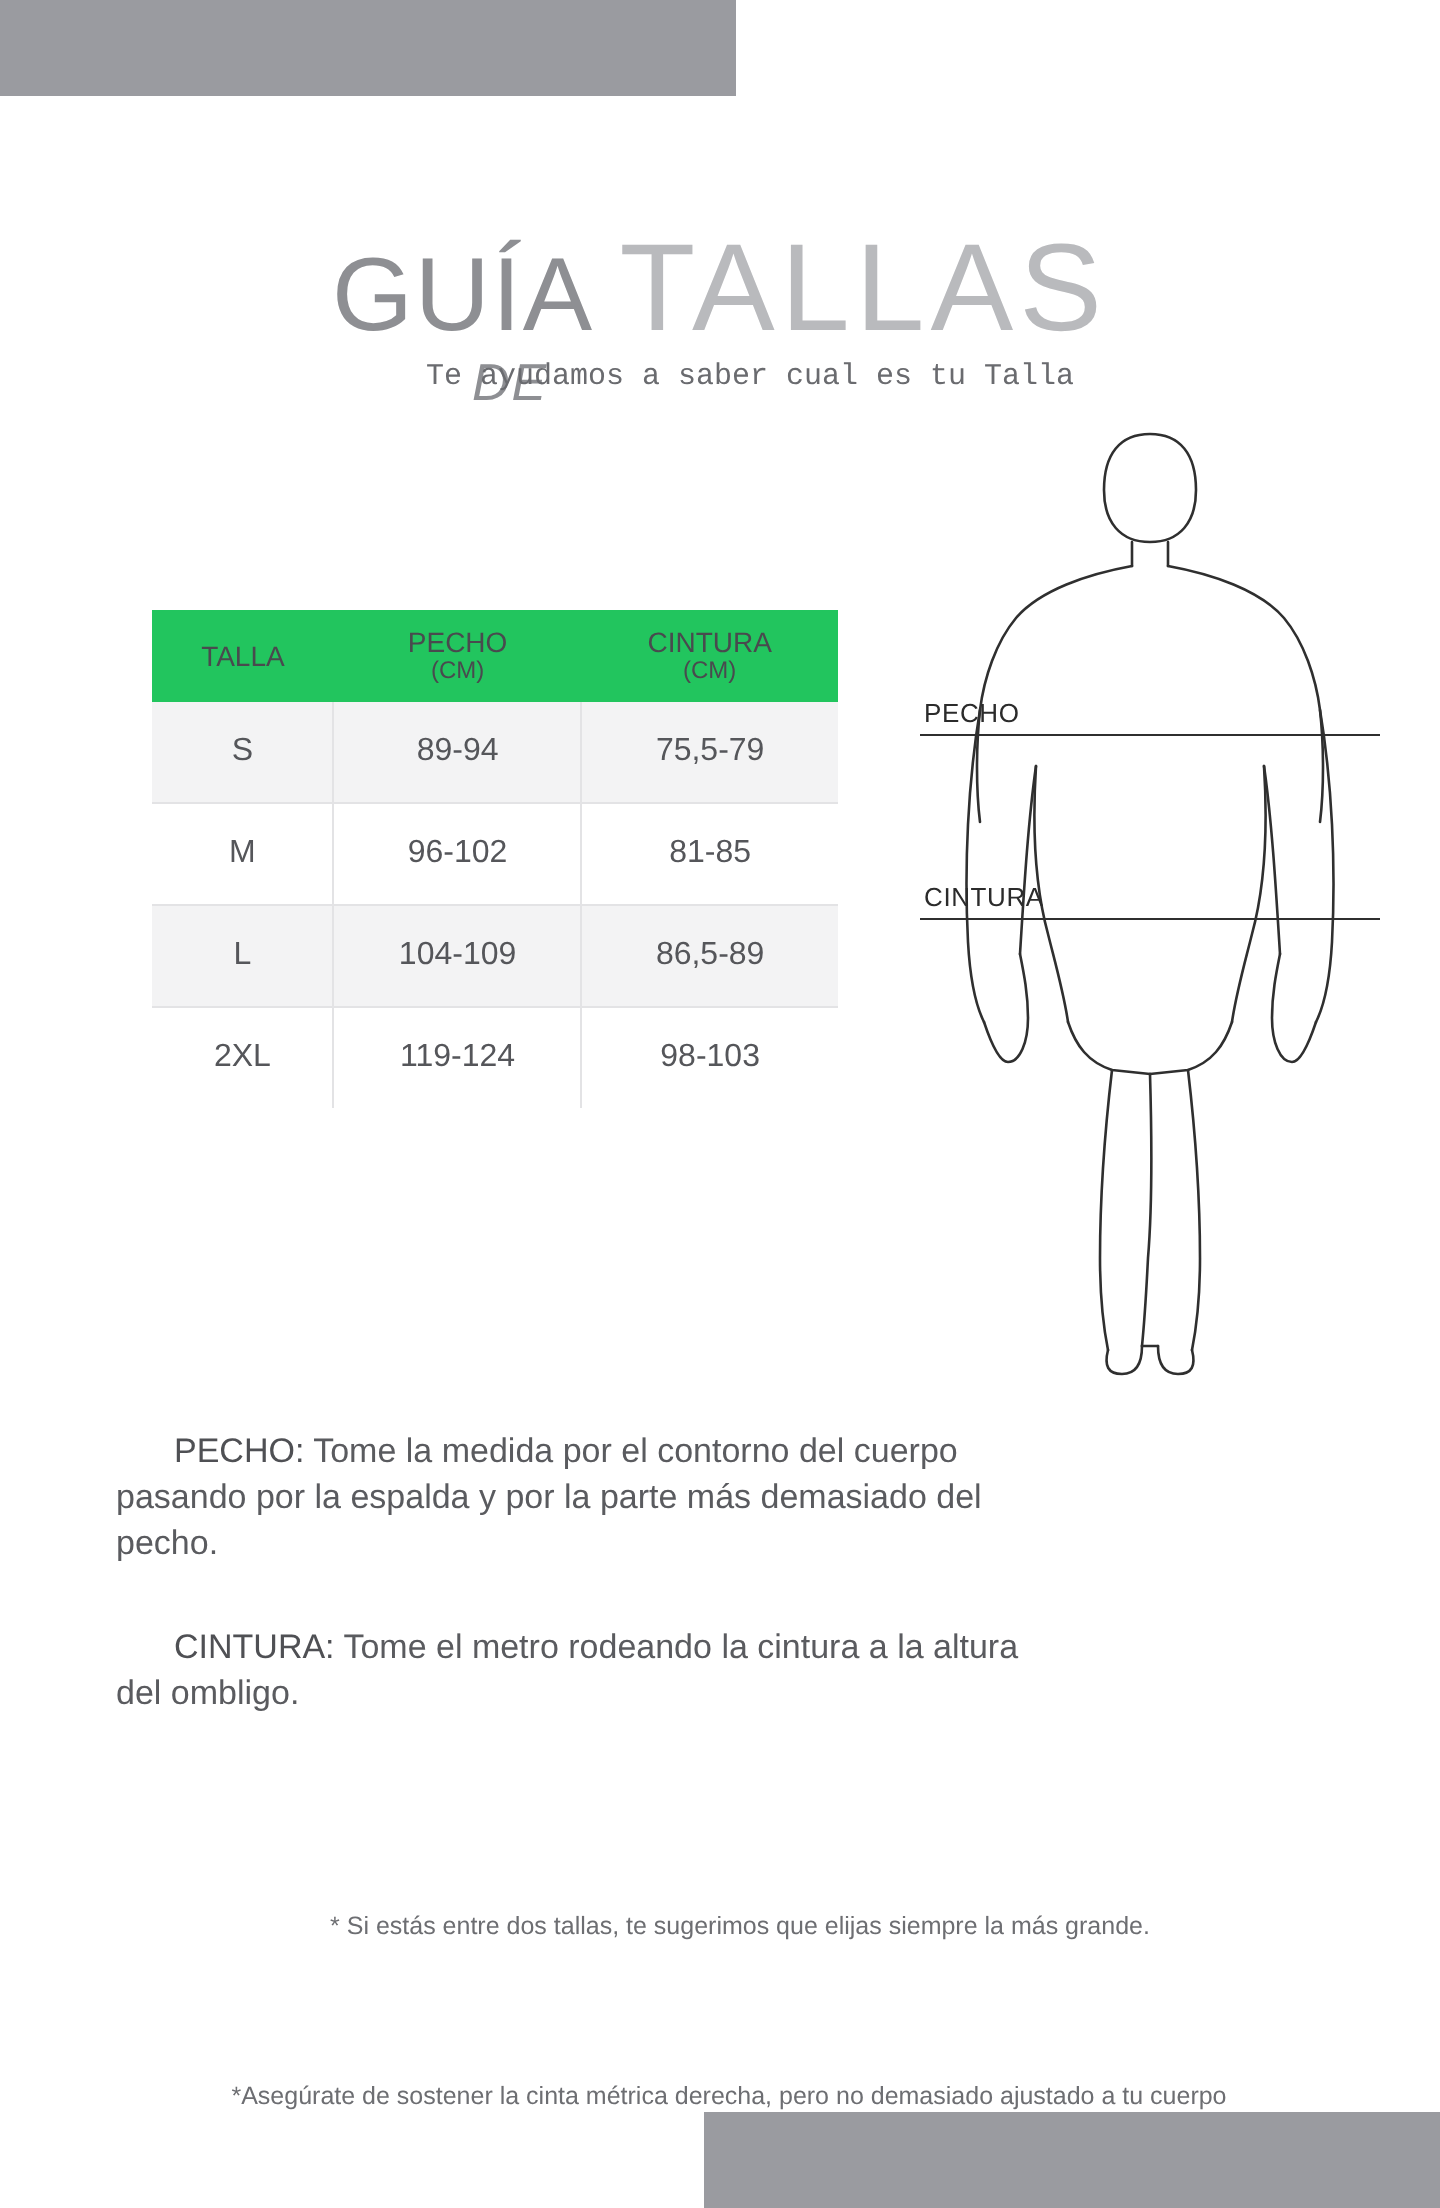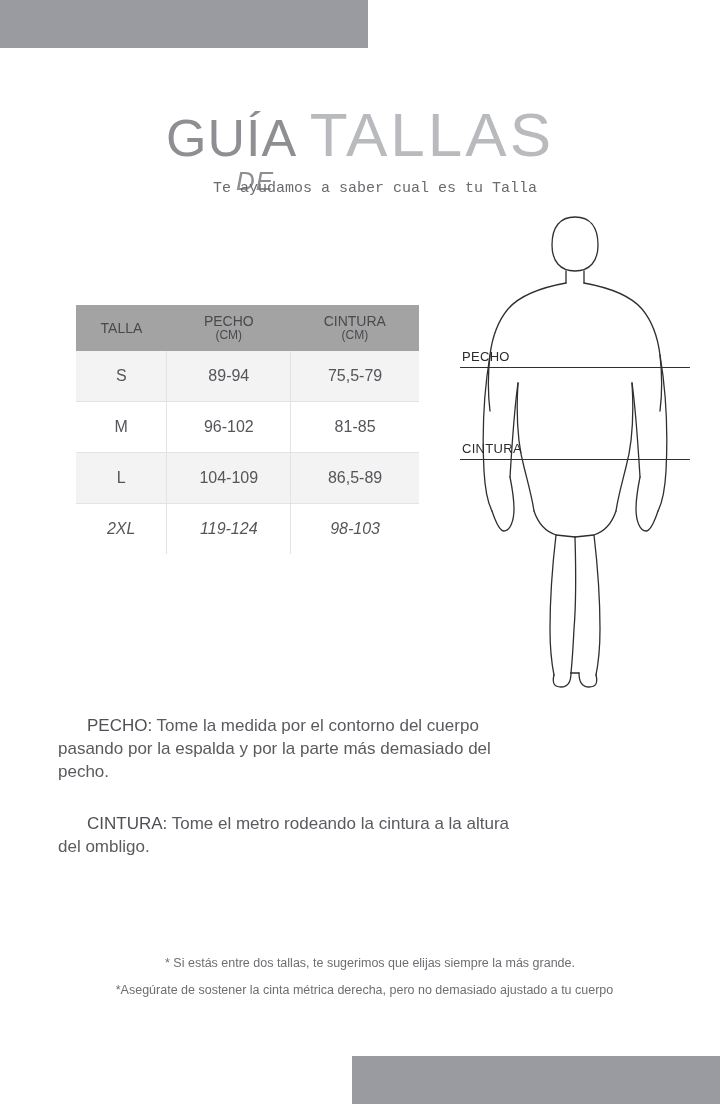--- a/index.html
+++ b/index.html
@@ -42,20 +42,21 @@
     width: 720px;
     text-align: center;
     pointer-events: none;
   }
   .title-line {
     font-family: "Liberation Sans", sans-serif;
     font-weight: 300;
     letter-spacing: 1px;
     line-height: 1;
     color: #8e8f93;
+    margin-top: 10px;
   }
   .title-row1 {
     font-size: 52px;
     color: #8e8f93;
     padding-left: 0px;
   }
   .title-row1 .big {
     font-size: 62px;
     color: #b9babd;
     letter-spacing: 3px;
@@ -85,21 +86,21 @@
   .size-table {
     position: absolute;
     left: 76px;
     top: 305px;
     width: 343px;
     border-collapse: collapse;
     font-size: 15px;
     color: #55565a;
   }
   .size-table th {
-    background: #a3a3a3;
+    background: #22c55e;
     color: #494a4e;
     font-weight: normal;
     font-size: 14px;
     padding: 8px 4px;
     line-height: 1.15;
     border: none;
     text-align: center;
   }
   .size-table th .unit {
     display: block;
@@ -109,21 +110,21 @@
     padding: 16px 4px;
     text-align: center;
     font-size: 16px;
     border-bottom: 1px solid #e3e3e5;
     border-right: 1px solid #e3e3e5;
     font-weight: 300;
   }
   .size-table td:last-child { border-right: none; }
   .size-table tr:nth-child(odd) td { background: #f3f3f4; }
   .size-table tr:nth-child(even) td { background: #ffffff; }
-  .size-table tbody tr:last-child td { border-bottom: none; font-style: italic; }
+  .size-table tbody tr:last-child td { border-bottom: none; }
 
   
   .figure-wrap {
     position: absolute;
     left: 440px;
     top: 205px;
     width: 270px;
     height: 500px;
   }
   .measure-line {
@@ -160,21 +161,21 @@
   .footnote {
     position: absolute;
     width: 720px;
     text-align: center;
     font-size: 12.5px;
     color: #6d6e72;
     font-weight: 300;
     margin-top: 19px;
   }
   .footnote-1 { top: 937px; padding-left: 20px; box-sizing: border-box;}
-  .footnote-2 { top: 964px; padding-left: 9px; box-sizing: border-box;}
+  .footnote-2 { top: 1022px; padding-left: 9px; box-sizing: border-box;}
 </style>
 </head>
 <body>
 
 <div class="bar-top-left"></div>
 <div class="bar-bottom-right"></div>
 
 <div class="title-block">
   <div class="title-line title-row1">
     <span>GUÍA</span>

